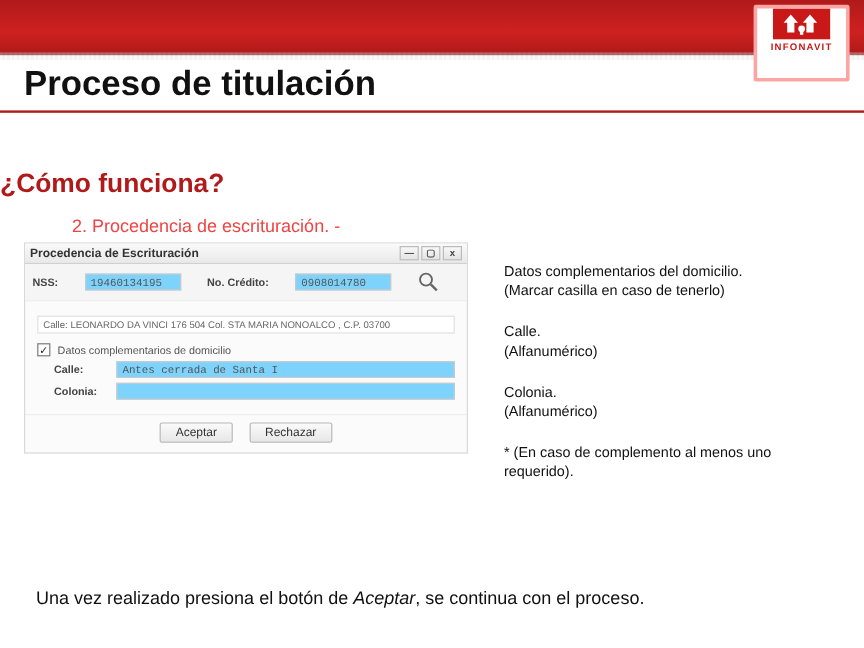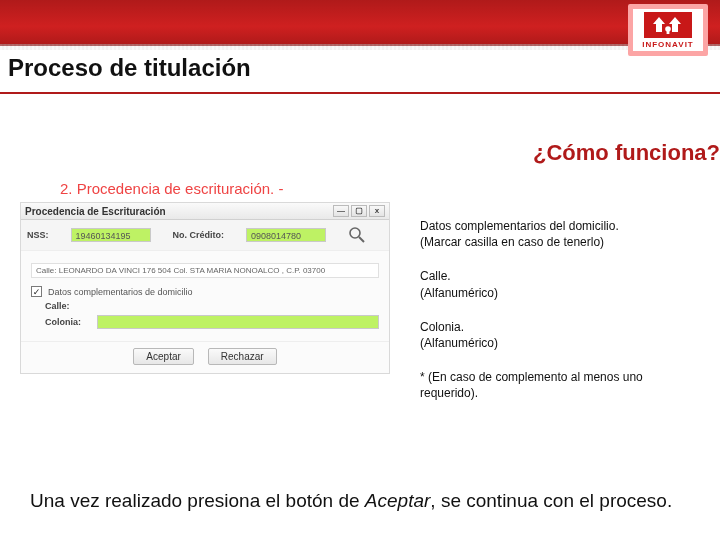--- a/index.html
+++ b/index.html
@@ -21,57 +21,56 @@
     position: absolute;
     left: 0; right: 0; top: 44px; height: 6px;
     background: repeating-linear-gradient(90deg,#eee,#eee 2px,#ddd 2px,#ddd 4px);
     opacity:.4;
   }
   .logo-wrap {
     position: absolute;
     right: 12px;
     top: 4px;
     width: 80px;
-    height: 52px;
+    height: 64px;
     background: #fff;
-    border: 5px solid #fca5a5;
+    border: 3px solid #fca5a5;
     border-radius: 2px;
     display: flex;
     flex-direction: column;
     align-items: center;
-    justify-content: center;
   }
   .logo-mark svg { display:block; }
   .logo-word {
     font-size: 8px;
     letter-spacing: 1px;
     color: #c81818;
     font-weight: bold;
     margin-top: 2px;
   }
   .slide-title {
     position: absolute;
-    left: 8px;
+    left: 20px;
     top: 54px;
-    font-size: 24px;
+    font-size: 29px;
     font-weight: bold;
     color: #111;
   }
   .underline {
     position: absolute;
     left: 0; top: 92px;
     width: 720px;
     height: 2px;
     background: #b01a1a;
   }
   .how-title {
     position: absolute;
     left: 0; right: 0;
     top: 140px;
-    text-align: right;
+    text-align: left;
     font-size: 22px;
     font-weight: bold;
     color: #b01a1a;
   }
   .step-title {
     position: absolute;
     left: 60px;
     top: 180px;
     font-size: 15px;
     font-weight: normal;
@@ -111,27 +110,28 @@
   .dlg-row {
     display:flex;
     align-items:center;
     gap:22px;
     padding:6px 6px;
     border-bottom:1px solid #eee;
     background:#f5f5f5;
   }
   .lbl { font-weight:bold; color:#444; }
   .field {
-    background:#bef264;
+    background:#7dd3fc;
     border:1px solid #c9c9c9;
     padding:2px 4px;
     min-width:80px;
     height:14px;
     font-size:9px;
     color:#555;
+    font-family:Liberation Mono, monospace;
   }
   .mag-icon svg{display:block;}
   .section-head {
     background:linear-gradient(#f2f2f2,#e6e6e6);
     border-top:1px solid #d6d6d6;
     border-bottom:1px solid #d6d6d6;
     padding:4px 6px;
     font-weight:bold;
     color:#444;
     font-size:10px;
@@ -163,21 +163,21 @@
     font-size: 12px;
     color: #111;
     line-height: 1.35;
   }
   .desc-block{ margin-bottom: 18px; }
   .footer-text{
     position:absolute;
     left: 30px;
     top: 490px;
     width: 660px;
-    font-size: 19px;
+    font-size: 15px;
     color:#111;
   }
   .footer-text em{font-style:italic;}
 </style>
 </head>
 <body>
 
 <div class="topbar"></div>
 <div class="topbar-shade"></div>
 
@@ -226,20 +226,21 @@
   <div class="section-body">
     <div class="addr-line">Calle: LEONARDO DA VINCI 176   504 Col. STA MARIA NONOALCO , C.P. 03700</div>
 
     <div class="chk-line">
       <span class="chk">✓</span>
       <span>Datos complementarios de domicilio</span>
     </div>
 
     <div class="sub-row">
       <span class="lbl" style="width:46px">Calle:</span>
+      <span class="field">Antes cerrada de Santa I</span>
     </div>
     <div class="sub-row">
       <span class="lbl" style="width:46px">Colonia:</span>
       <span class="field"></span>
     </div>
   </div>
 
   <div class="btn-row">
     <div class="btn">Aceptar</div>
     <div class="btn">Rechazar</div>

